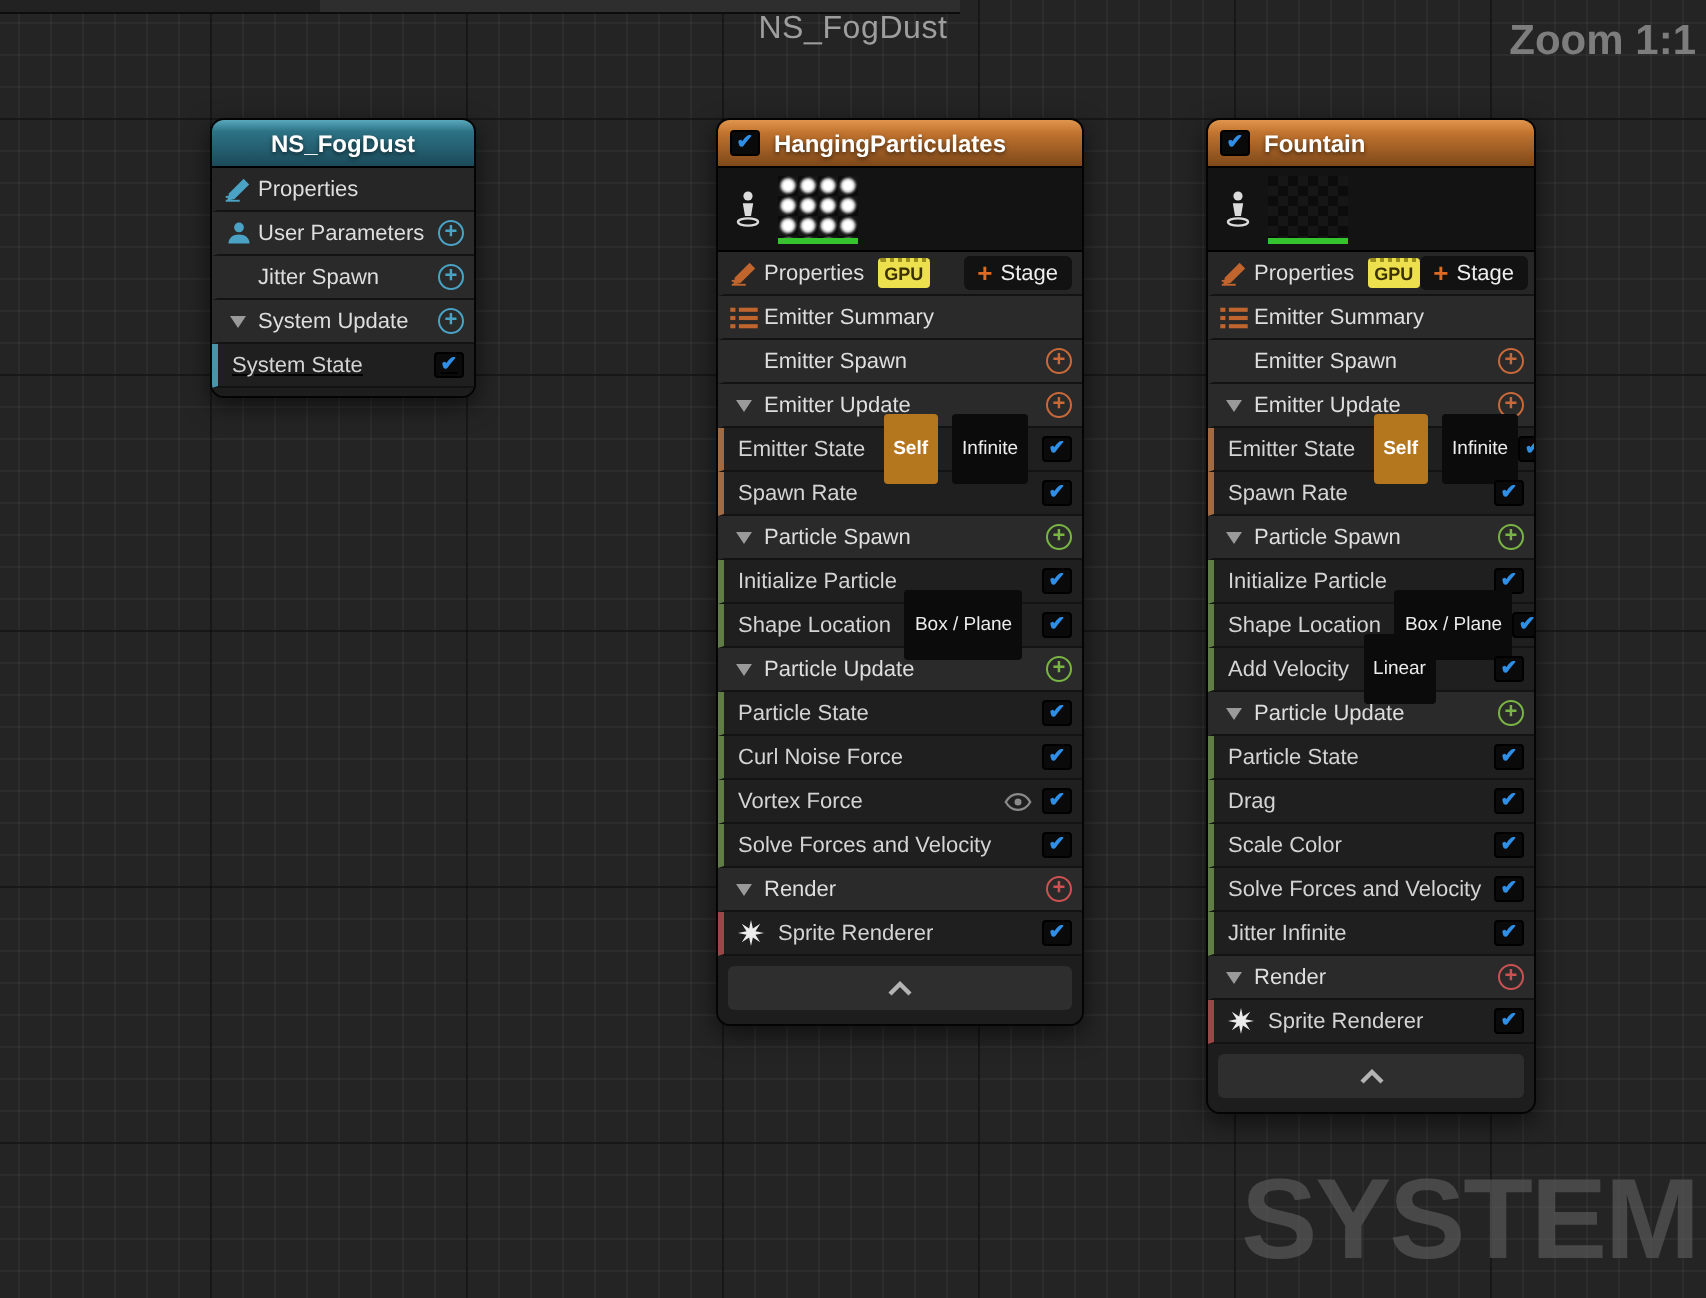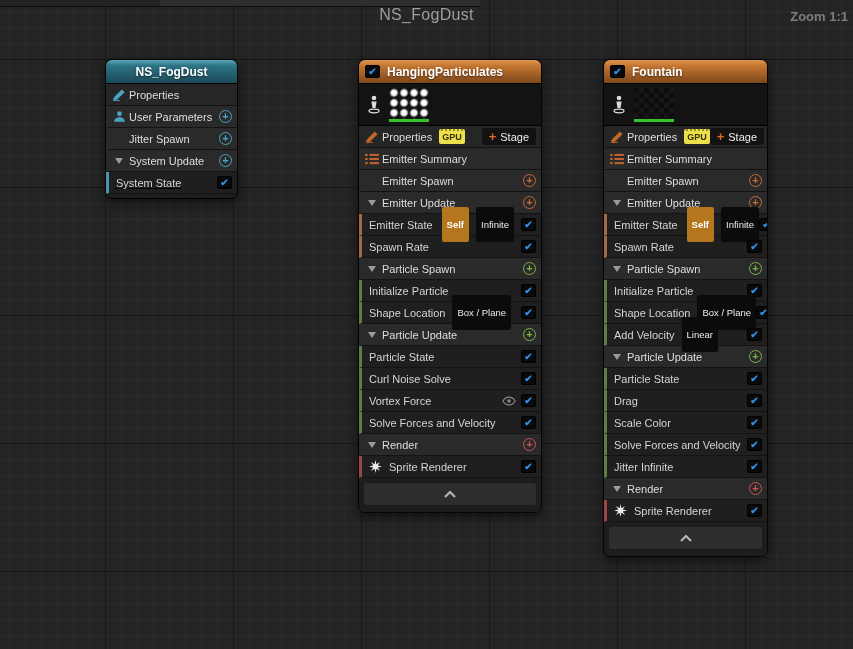--- a/index.html
+++ b/index.html
@@ -10,21 +10,21 @@
     background-image:
       linear-gradient(to right, rgba(6,6,6,.55) 1px, transparent 1px),
       linear-gradient(to bottom, rgba(6,6,6,.55) 1px, transparent 1px),
       linear-gradient(to right, rgba(255,255,255,.035) 1px, transparent 1px),
       linear-gradient(to bottom, rgba(255,255,255,.035) 1px, transparent 1px);
     background-size:128px 128px,128px 128px,16px 16px,16px 16px;
     background-position:105px 59px,105px 59px,9px 11px,9px 11px;
   }
   .tabseg{position:absolute;top:0;height:7px;border-bottom:1px solid #0d0d0d;}
   .graph-title{position:absolute;top:6px;left:0;right:0;text-align:center;font-size:16px;color:#9e9e9e;letter-spacing:.3px;}
-  .zoom-label{position:absolute;top:9px;right:5px;font-size:13px;font-weight:bold;color:#7d7d7d;}
+  .zoom-label{position:absolute;top:9px;right:5px;font-size:21px;font-weight:bold;color:#7d7d7d;}
   .watermark{position:absolute;bottom:10px;right:4px;font-size:57px;font-weight:bold;color:#5f5f5f;opacity:.62;letter-spacing:-1px;line-height:1;}
   .node{position:absolute;background:#1d1d1d;border:1px solid #040404;border-radius:7px;box-shadow:0 4px 12px rgba(0,0,0,.55);overflow:hidden;}
   .node-header{height:24px;display:flex;align-items:center;padding:0 6px;gap:7px;border-bottom:1px solid #000;}
   .header-system{background:linear-gradient(180deg,#5aa8bc 0,#2d7386 25%,#1c4a59 100%);justify-content:center;}
   .header-emitter{background:linear-gradient(180deg,#e0954d 0,#c1742f 28%,#7e481a 100%);}
   .node-title{font-weight:bold;font-size:12px;color:#fff;text-shadow:0 1px 2px rgba(0,0,0,.55);white-space:nowrap;}
   .thumb-strip{height:42px;background:#131313;display:flex;align-items:center;gap:9px;padding:0 9px;border-bottom:1px solid #000;}
   .thumb{width:40px;height:31px;flex:none;background-color:#0c0c0c;
     background-image:repeating-conic-gradient(#161616 0% 25%, #0c0c0c 0% 50%);background-size:10px 10px;}
   .thumb.circle{background-image:radial-gradient(circle at 50% 48%, #ffffff 0 28%, rgba(240,240,240,.85) 42%, rgba(200,200,200,.25) 58%, transparent 68%),repeating-conic-gradient(#161616 0% 25%, #0c0c0c 0% 50%);}
@@ -55,20 +55,21 @@
   .bottom-pad{height:4px;background:#1d1d1d;}
 </style>
 </head>
 <body>
 
 <div class="canvas">
   <div class="tabseg" style="left:0;width:160px;background:#222;"></div>
   <div class="tabseg" style="left:160px;width:320px;background:#2e2e2e;"></div>
   <div class="graph-title">NS_FogDust</div>
   <div class="zoom-label">Zoom 1:1</div>
+  <div class="watermark">SYSTEM</div>
   <div id="nodes">
       <div class="node" style="left: 105px; top: 59px; width: 133px;">
         <div class="node-header header-system">
           <span class="node-title">NS_FogDust</span>
         </div>
         <div class="row tool">
           <span class="slot">
             <svg width="14" height="14" viewBox="0 0 16 16">
               <path fill="#4aa3c4" d="M11.2 1.6l3.2 3.2L6 13.2 1.8 14.2 2.8 10z"></path>
               <rect x="1" y="11.4" width="5" height="1.1" fill="#4aa3c4"></rect>
@@ -196,21 +197,21 @@
             <span class="tri"></span>
           </span>
           <span class="cat-label">Particle Update</span>
           <span class="plus" style="border-color: rgb(121, 181, 68); color: rgb(121, 181, 68);">+</span>
         </div>
         <div class="row module" style="border-left-color: rgb(95, 125, 68);">
           <span class="mod-label">Particle State</span>
           <span class="checkbox cb-right">✔</span>
         </div>
         <div class="row module" style="border-left-color: rgb(95, 125, 68);">
-          <span class="mod-label">Curl Noise Solve</span>
+          <span class="mod-label">Curl Noise Force</span>
           <span class="checkbox cb-right">✔</span>
         </div>
         <div class="row module" style="border-left-color: rgb(95, 125, 68);">
           <span class="mod-label">Vortex Force</span>
           <span class="eye-wrap">
             <svg width="14" height="10" viewBox="0 0 16 11">
               <path d="M1 5.5C3 2 5.5 1 8 1s5 1 7 4.5C13 9 10.5 10 8 10S3 9 1 5.5z" fill="none" stroke="#8a8a8a" stroke-width="1.3"></path>
               <circle cx="8" cy="5.5" r="2" fill="#8a8a8a"></circle>
             </svg>
           </span>

